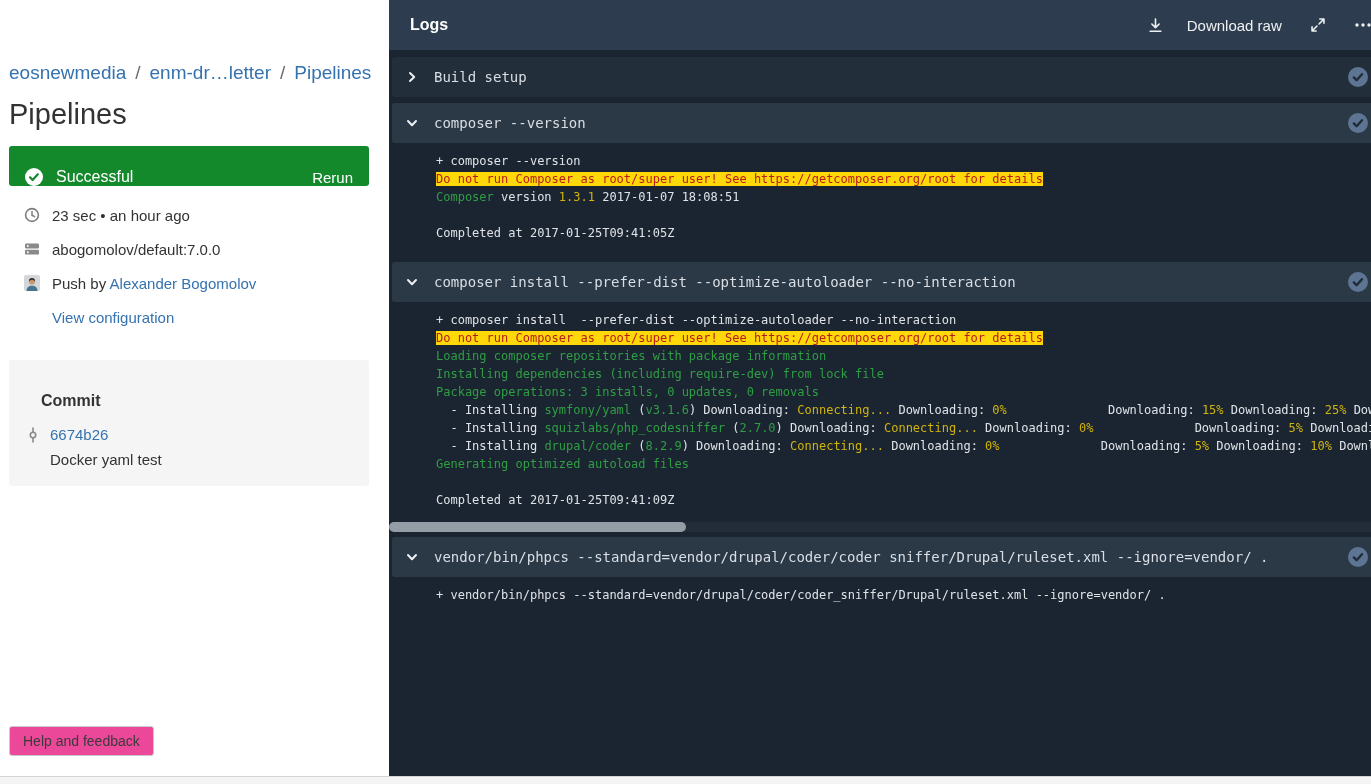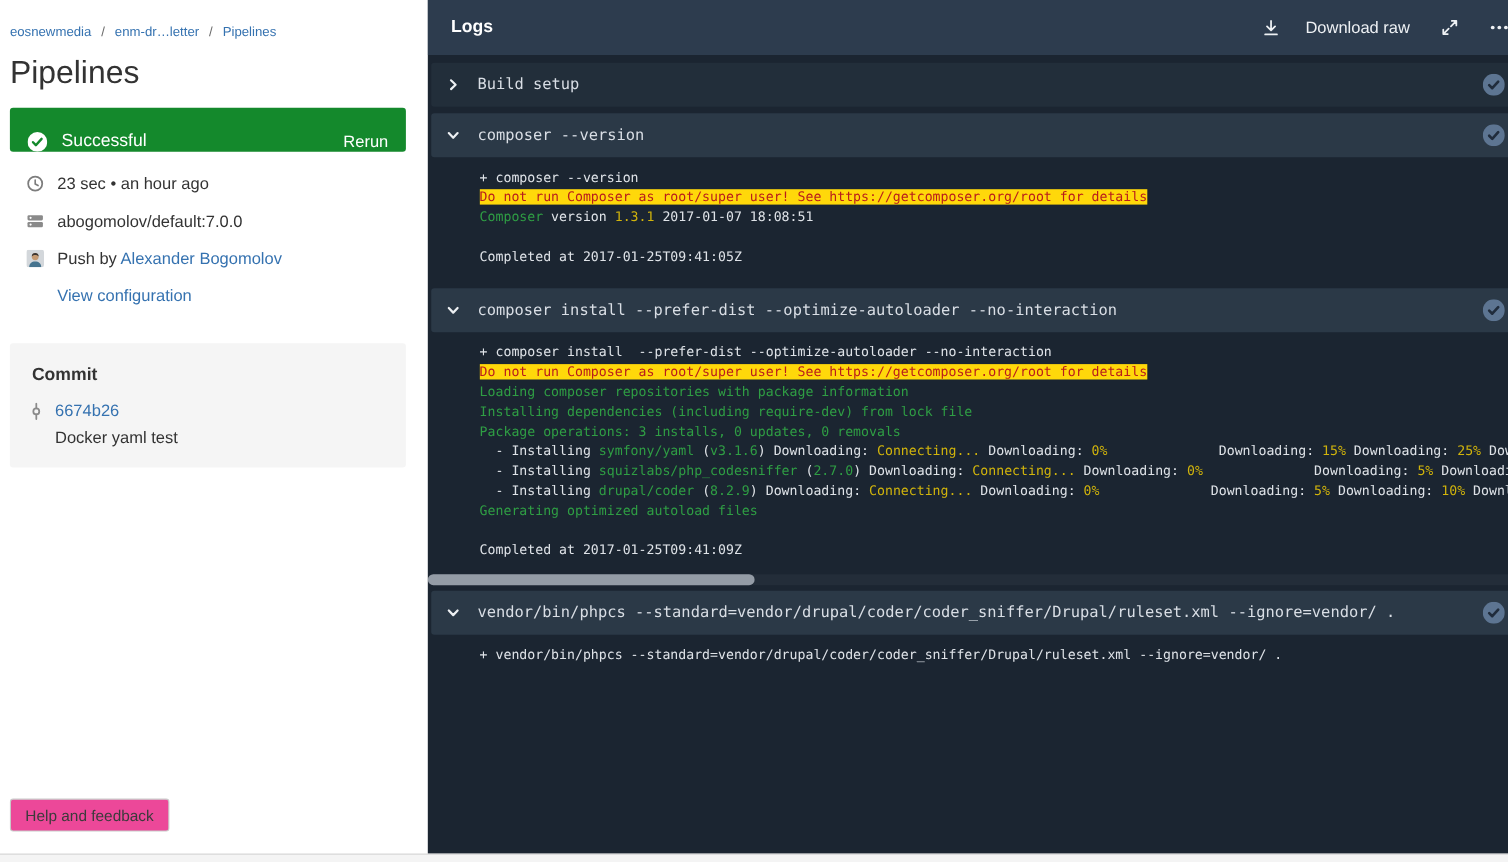--- a/index.html
+++ b/index.html
@@ -8,38 +8,38 @@
     width:1371px; height:784px; overflow:hidden;
     display:flex; position:relative;
     font-family:"Liberation Sans", sans-serif;
     background:#1b2531;
   }
   
   .sidebar {
     width:389px; flex-shrink:0; background:#ffffff;
     padding:22px 20px 0 9px; position:relative;
   }
-  .breadcrumb { font-size:12px; color:#707070; white-space:nowrap; }
+  .breadcrumb { font-size:19px; color:#707070; white-space:nowrap;margin-top:40px; }
   .breadcrumb a { color:#3572b0; text-decoration:none; cursor:pointer; }
   .breadcrumb .sep { margin:0 9px; color:#6b6b6b; }
   .page-title { font-size:29px; font-weight:400; color:#333; margin:13px 0 0 0; line-height:34px; }
   .banner {
     margin-top:15px; height:40px; background:#14892c; border-radius:3px;
     display:flex; align-items:flex-end; padding:0 16px; color:#fff;
   }
   .banner-label { font-size:16px; margin-left:13px; }
   .banner-action { margin-left:auto; font-size:15px; color:#fff; cursor:pointer; text-decoration:none; }
   .meta { margin-top:12px; }
   .meta-row { display:flex; align-items:center; height:34px; padding-left:15px; font-size:15px; color:#333; }
   .meta-row .micon { width:16px; height:16px; flex-shrink:0; margin-right:12px; display:inline-flex; }
   .meta-row a { color:#3572b0; text-decoration:none; cursor:pointer; }
   .viewcfg-row { height:34px; display:flex; align-items:center; padding-left:43px; }
   .viewcfg-row a { color:#3572b0; font-size:15px; text-decoration:none; cursor:pointer; }
   .commit-card { margin-top:26px; background:#f5f5f5; border-radius:3px; padding:16px 16px 18px 16px; }
-  .commit-card h2 { margin:4px; font-size:16px; font-weight:bold; color:#333; }
+  .commit-card h2 { margin:16px; font-size:16px; font-weight:bold; color:#333; }
   .commit-row { display:flex; align-items:center; margin-top:15px; font-size:15px; }
   .commit-row .micon { width:16px; height:16px; margin-right:9px; display:inline-flex; }
   .commit-row a { color:#3572b0; text-decoration:none; cursor:pointer; }
   .commit-msg { margin-top:8px; padding-left:25px; font-size:15px; color:#333; }
   .help-btn {
     position:absolute; left:9px; bottom:28px;
     background:#ec4899; border:1px solid #c9c9c9; border-radius:3px;
     font-size:14px; color:#3b3b3b; padding:6px 13px; cursor:pointer;
     font-family:Liberation Sans, sans-serif;
   }

